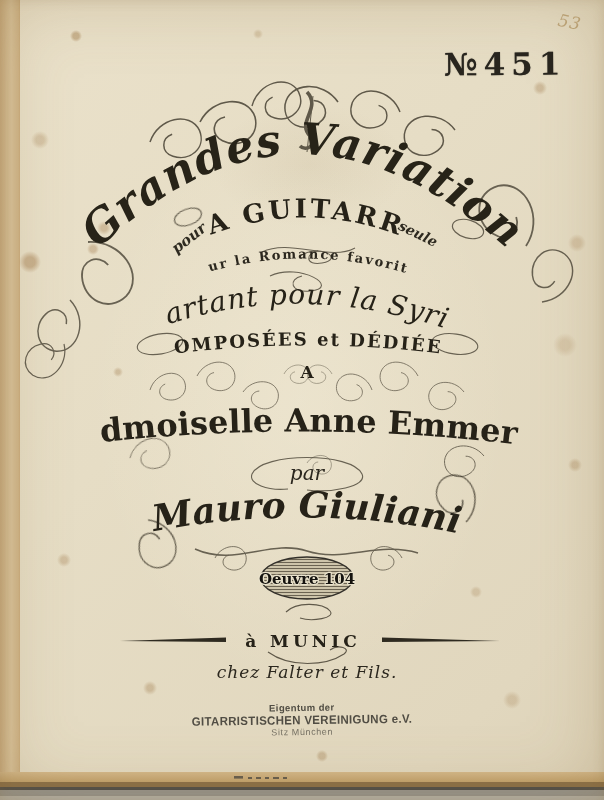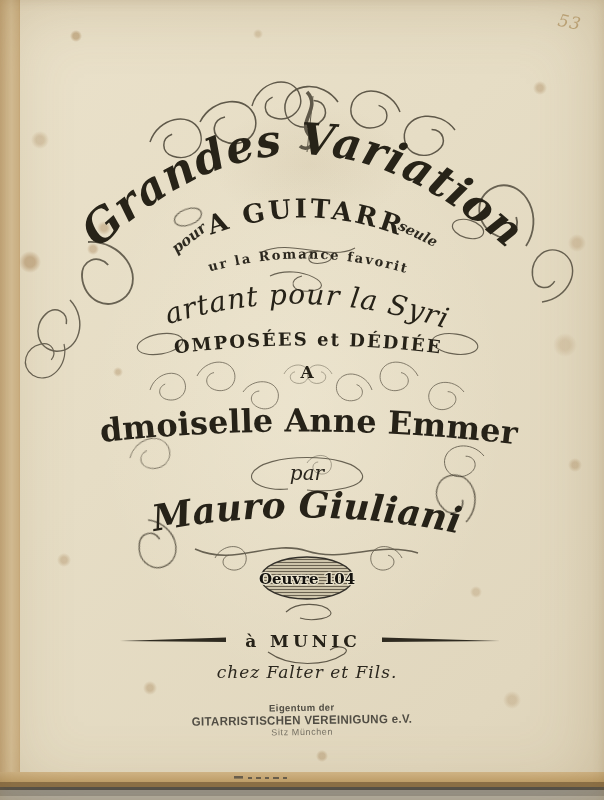--- a/index.html
+++ b/index.html
@@ -202,20 +202,21 @@
     <g fill="#4a463e" opacity=".75">
       <rect x="234" y="776" width="9" height="2.6"></rect>
       <rect x="248" y="777" width="4" height="2"></rect>
       <rect x="256" y="777" width="5" height="2"></rect>
       <rect x="265" y="777" width="4" height="2"></rect>
       <rect x="273" y="777" width="6" height="2"></rect>
       <rect x="283" y="777" width="4" height="2"></rect>
     </g>
   </svg>
 
+  <div class="catalog-stamp">№451</div>
   <div class="pencil-mark">53</div>
 
   <div class="ownership-stamp">
     <div class="l1">Eigentum der</div>
     <div class="l2">GITARRISTISCHEN VEREINIGUNG e.V.</div>
     <div class="l3">Sitz München</div>
   </div>
 
 </div>
 

